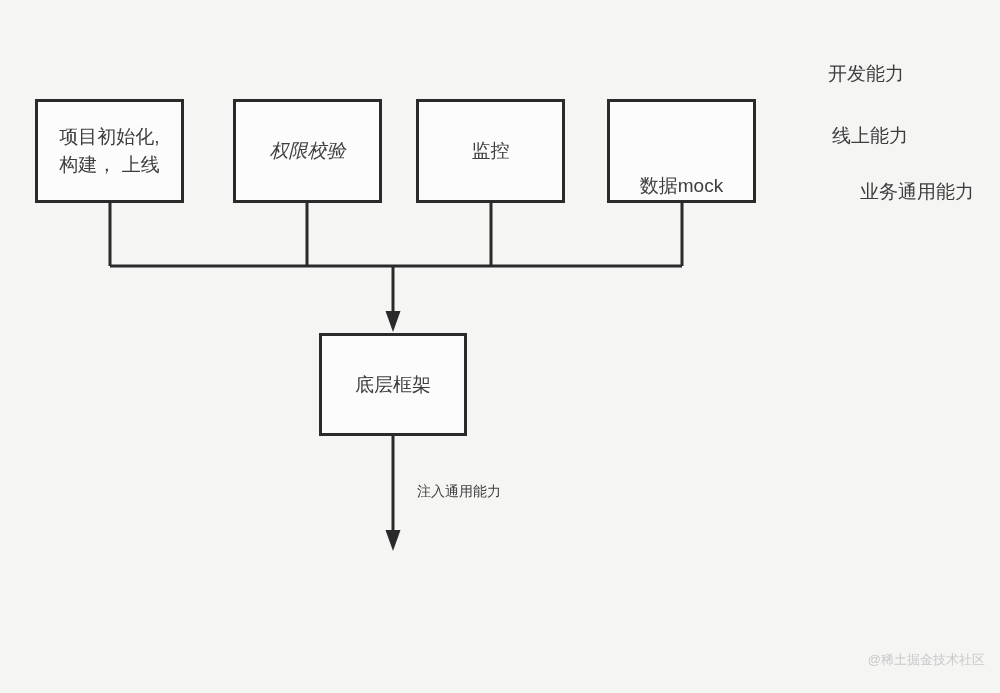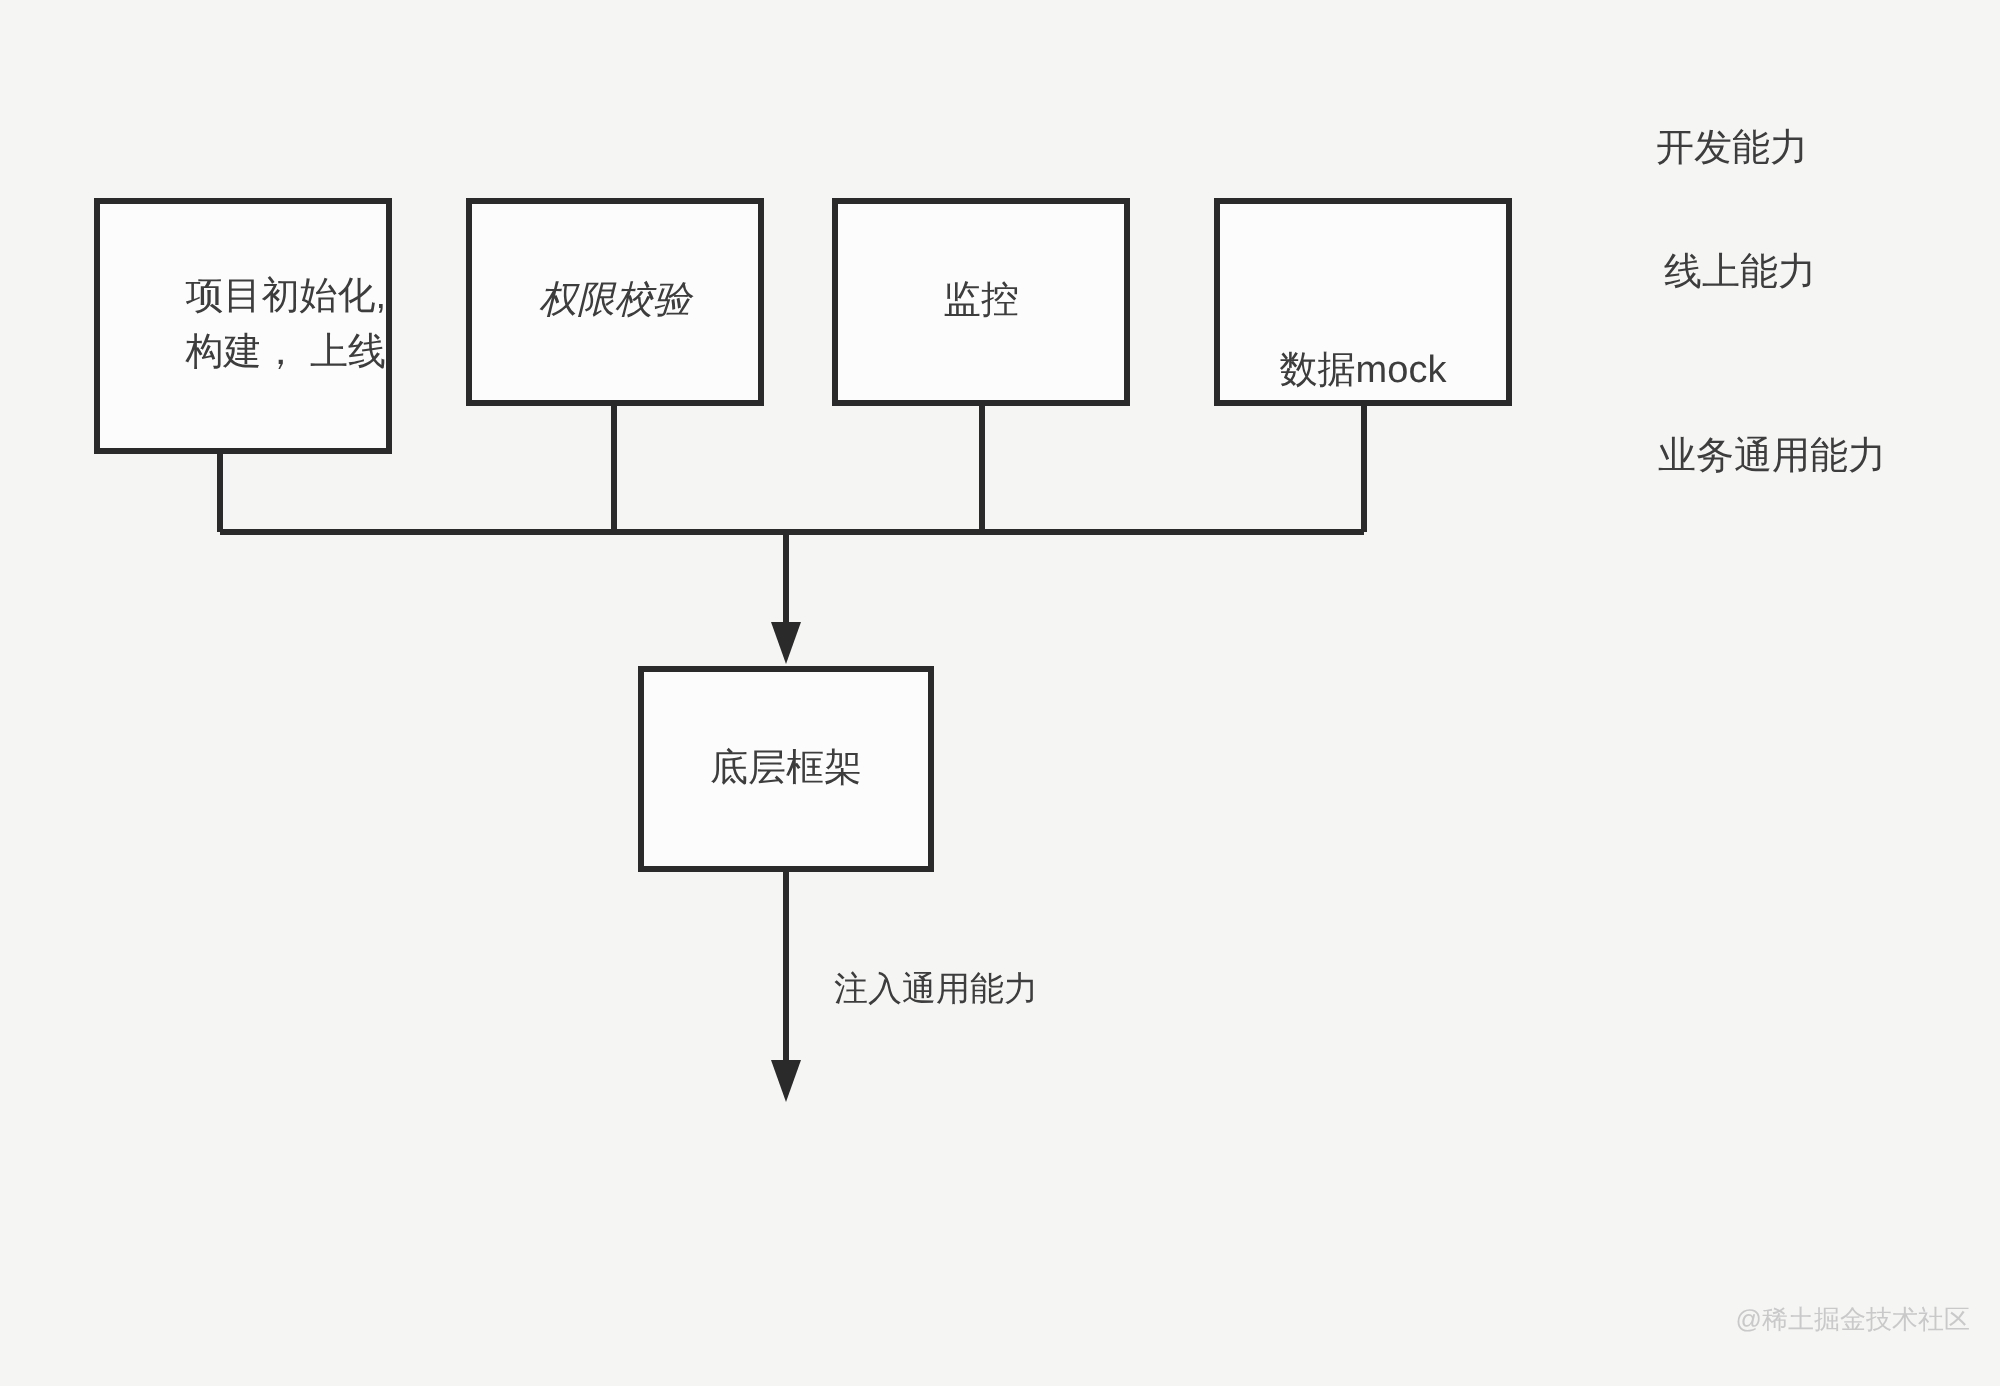--- a/index.html
+++ b/index.html
@@ -19,40 +19,40 @@
     border: 3px solid #2a2a2a;
     display: flex;
     align-items: center;
     justify-content: center;
     text-align: center;
     font-size: 19px;
     line-height: 1.45;
     color: #3d3d3d;
     white-space: pre-line;
   }
-  .node-b1 { left: 47px;  top: 99px;  width: 149px; height: 128px; justify-content: flex-end; }
+  .node-b1 { left: 35px;  top: 99px;  width: 149px; height: 104px; }
   .node-b2 { left: 233px; top: 99px;  width: 149px; height: 104px; font-style: italic; }
   .node-b3 { left: 416px; top: 99px;  width: 149px; height: 104px; }
   .node-b4 { left: 607px; top: 99px;  width: 149px; height: 104px; align-items: flex-end; }
   .node-frame { left: 319px; top: 333px; width: 148px; height: 103px; }
   .node-biz   { left: 319px; top: 552px; width: 149px; height: 103px; }
   .side-label {
     position: absolute;
     font-size: 19px;
     color: #3d3d3d;
     white-space: nowrap;
   }
   .side-dev { left: 828px; top: 61px; }
   .side-online { left: 832px; top: 123px; }
-  .side-biz-common { left: 829px; top: 179px; margin-top: 36px; }
+  .side-biz-common { left: 860px; top: 179px; }
   .edge-label {
     position: absolute;
     left: 417px;
     top: 483px;
-    font-size: 17px;
+    font-size: 14px;
     color: #3d3d3d;
     white-space: nowrap;
   }
   .watermark {
     position: absolute;
     right: 15px;
     top: 651px;
     font-size: 13px;
     color: #c9c9c9;
     white-space: nowrap;

